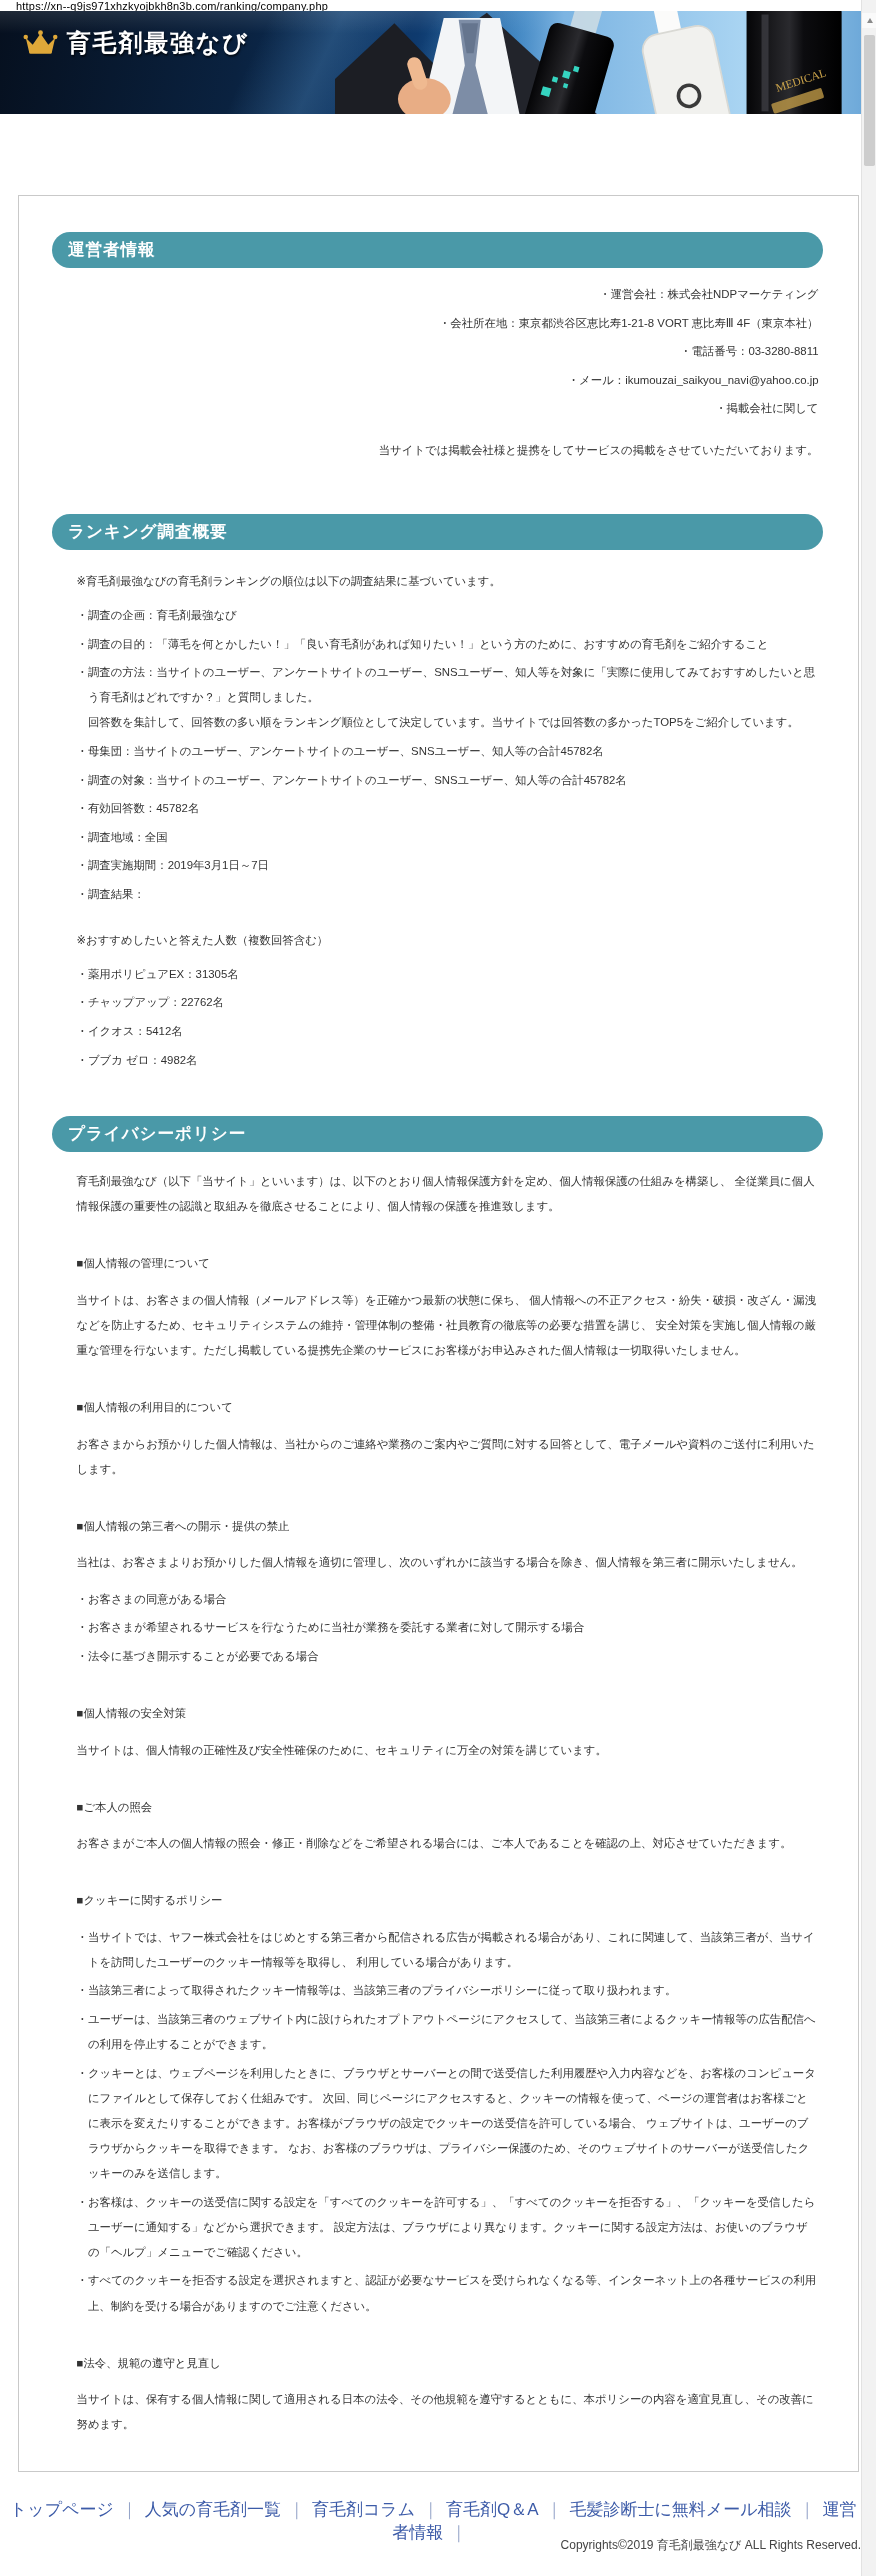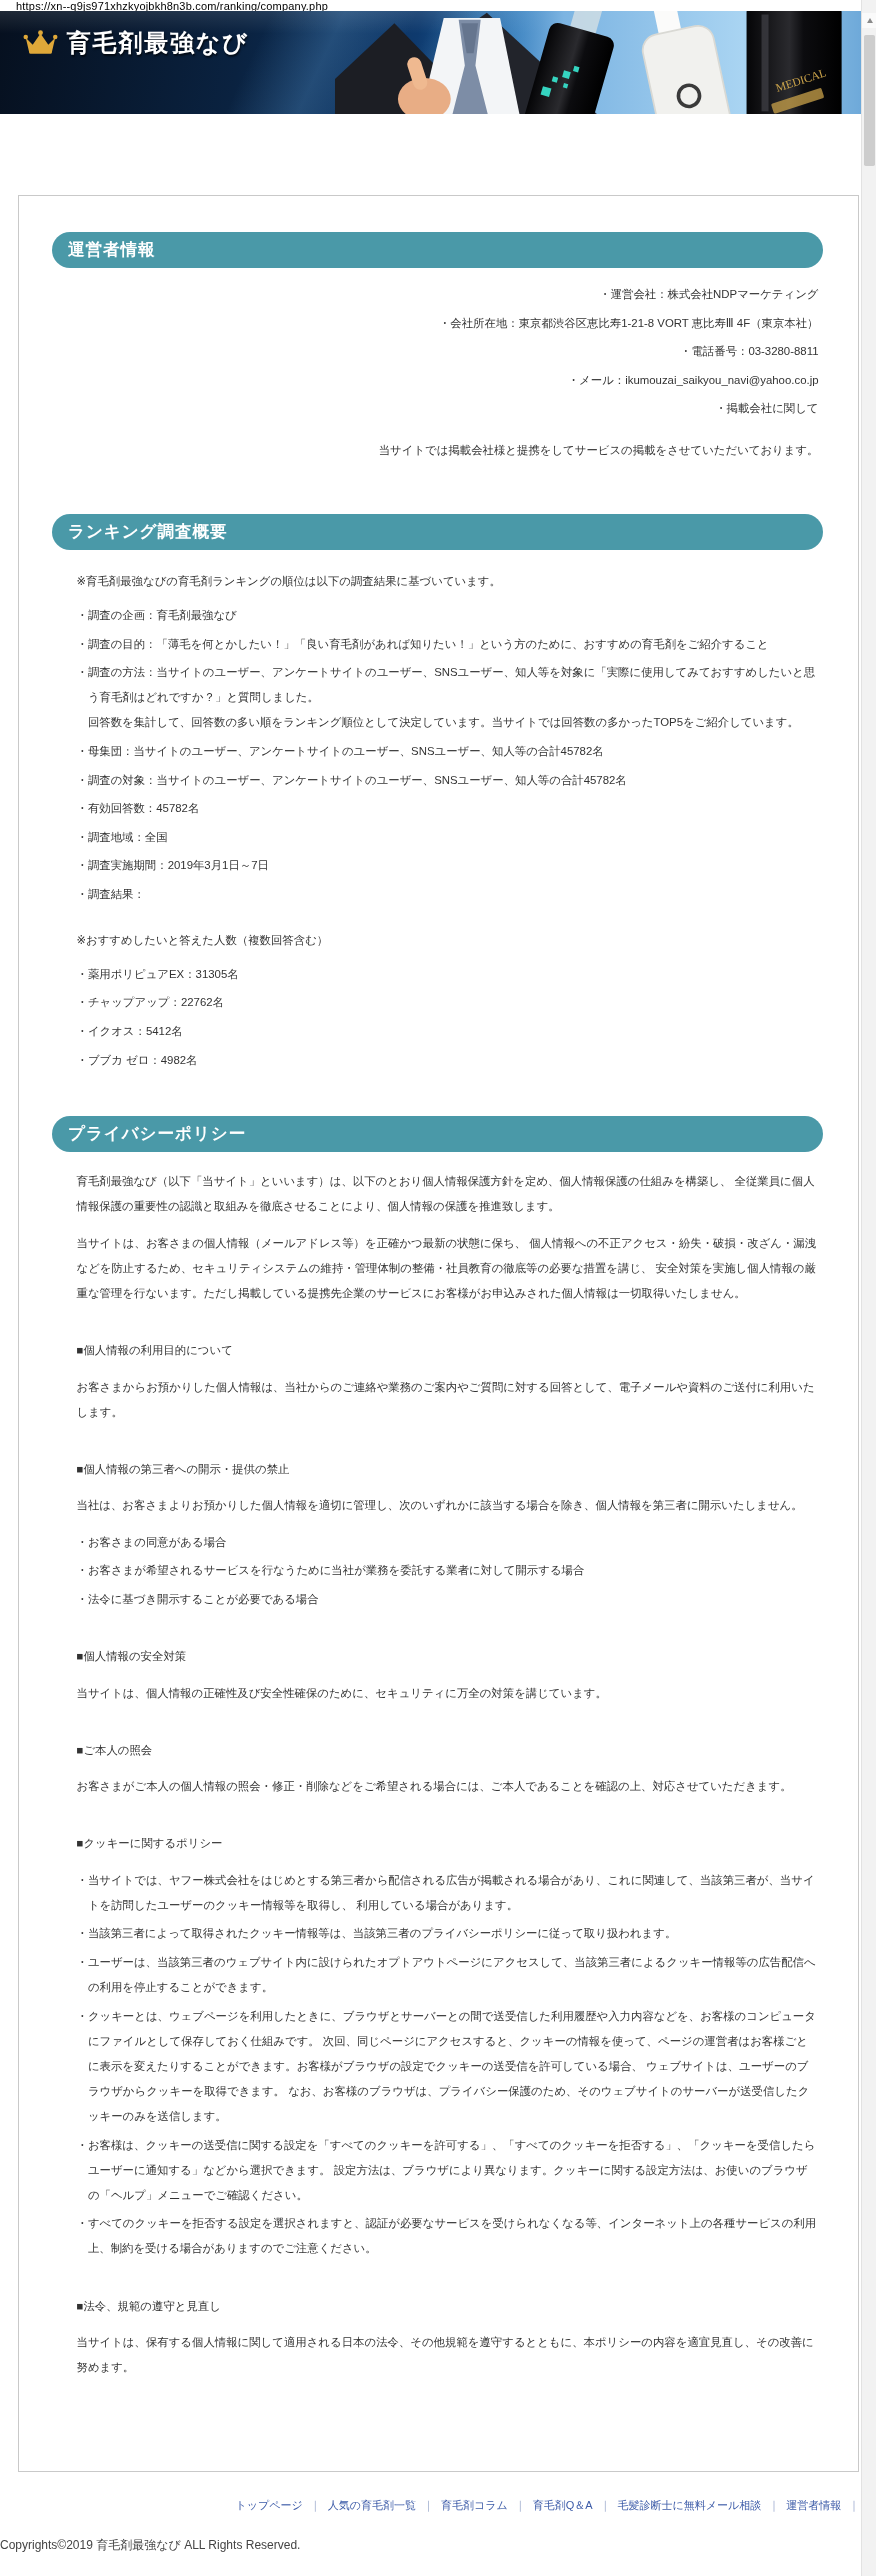--- a/index.html
+++ b/index.html
@@ -59,24 +59,24 @@
   .mt16{margin-top:14px;text-align:right;}
   .mt20{margin-top:17.5px;}
   .mt22{margin-top:19px;}
   .pill.gap1{margin-top:50px;}
   .pill.gap2{margin-top:43px;}
   .pv-heading{margin-top:32px;line-height:2.2;}
   .pv-body{margin-top:5px;line-height:2.2;white-space:pre-line;}
   .pv-bullets{margin-top:16px;}
 
   
-  .footer-links{position:absolute;top:2498px;left:0;width:861px;text-align:right;font-size:11px;}
+  .footer-links{position:absolute;top:2498px;left:0;width:861px;text-align:center;font-size:17px;}
   .footer-links a{color:#3c5ba8;text-decoration:none;margin:0 5.3px;}
   .footer-sep{color:#96a5c9;margin:0 1.8px;}
-  .copyright{position:absolute;top:2537px;left:0;width:861px;text-align:left;font-size:12px;color:#444;}
+  .copyright{position:absolute;top:2537px;left:0;width:861px;text-align:right;font-size:12px;color:#444;}
 </style>
 </head>
 <body>
 
 <div class="url-text">https://xn--q9js971xhzkyojbkh8n3b.com/ranking/company.php</div>
 
 <div class="site-header">
   <svg class="header-art" viewBox="0 0 600 117" preserveAspectRatio="xMaxYMid slice" aria-hidden="true">
     <defs>
       <linearGradient id="sky" x1="0" y1="0" x2="1" y2="0">
@@ -176,20 +176,21 @@
       <li>・チャップアップ：22762名</li>
       <li>・イクオス：5412名</li>
       <li>・ブブカ ゼロ：4982名</li>
     </ul>
   </div>
 
   <div class="pill gap2">プライバシーポリシー</div>
   <div class="content mt20">
     <p class="pv-body" style="margin-top:0;">育毛剤最強なび（以下「当サイト」といいます）は、以下のとおり個人情報保護方針を定め、個人情報保護の仕組みを構築し、 全従業員に個人情報保護の重要性の認識と取組みを徹底させることにより、個人情報の保護を推進致します。</p>
 
+    <p class="pv-heading">■個人情報の管理について</p>
     <p class="pv-body">当サイトは、お客さまの個人情報（メールアドレス等）を正確かつ最新の状態に保ち、 個人情報への不正アクセス・紛失・破損・改ざん・漏洩などを防止するため、セキュリティシステムの維持・管理体制の整備・社員教育の徹底等の必要な措置を講じ、 安全対策を実施し個人情報の厳重な管理を行ないます。ただし掲載している提携先企業のサービスにお客様がお申込みされた個人情報は一切取得いたしません。</p>
 
     <p class="pv-heading">■個人情報の利用目的について</p>
     <p class="pv-body">お客さまからお預かりした個人情報は、当社からのご連絡や業務のご案内やご質問に対する回答として、電子メールや資料のご送付に利用いたします。</p>
 
     <p class="pv-heading">■個人情報の第三者への開示・提供の禁止</p>
     <p class="pv-body">当社は、お客さまよりお預かりした個人情報を適切に管理し、次のいずれかに該当する場合を除き、個人情報を第三者に開示いたしません。</p>
     <ul class="pv-bullets">
       <li>・お客さまの同意がある場合</li>
       <li>・お客さまが希望されるサービスを行なうために当社が業務を委託する業者に対して開示する場合</li>

